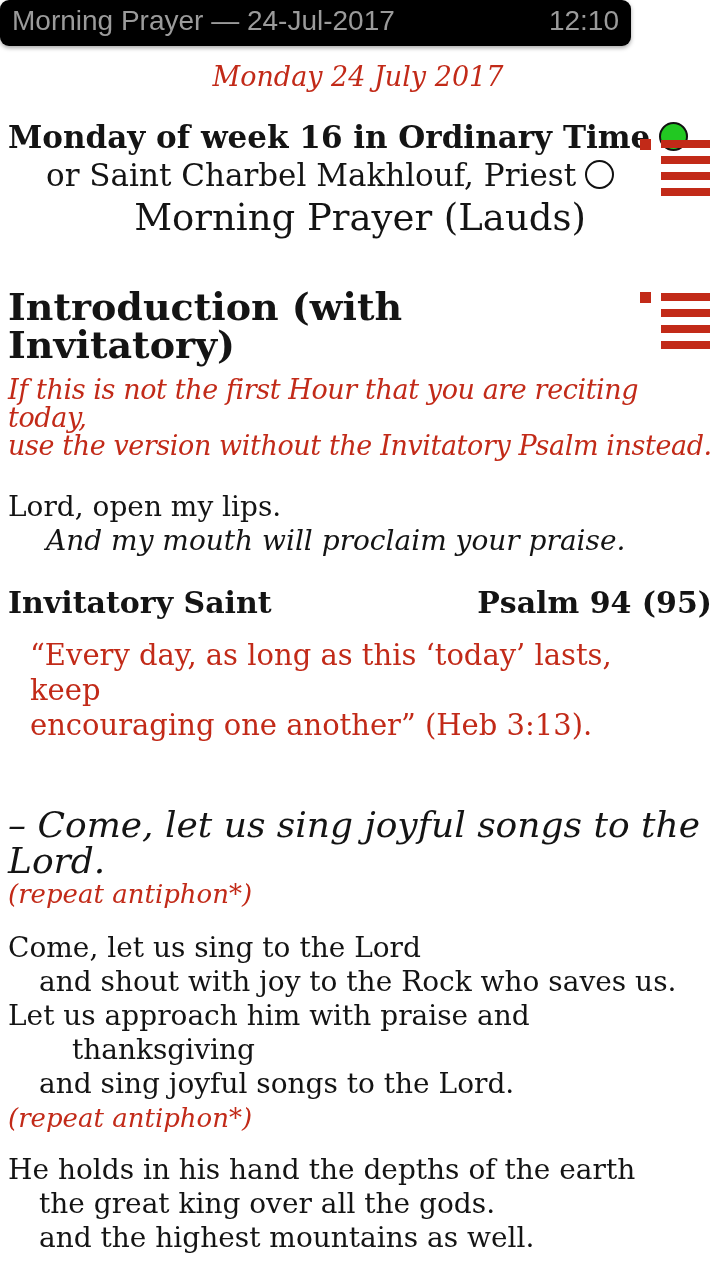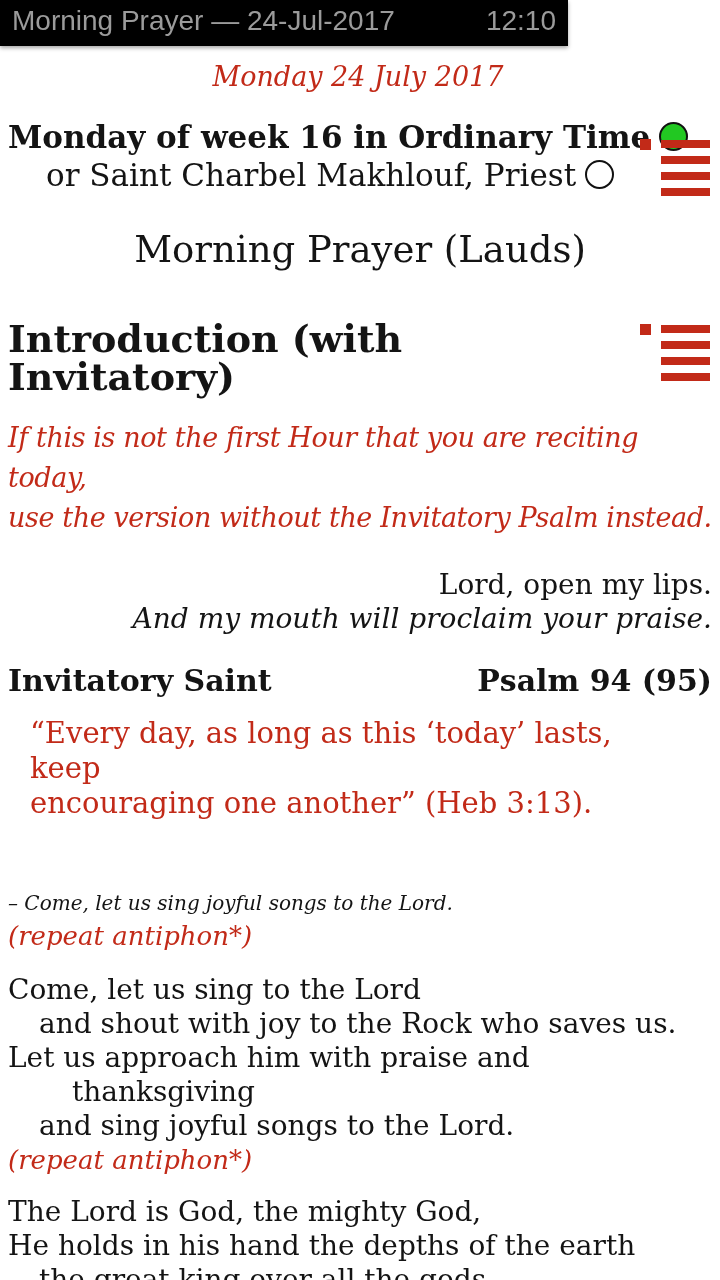--- a/index.html
+++ b/index.html
@@ -5,29 +5,29 @@
   html, body { margin: 0; padding: 0; }
   body {
     width: 720px; height: 1280px; overflow: hidden;
     background: #ffffff;
     font-family: "DejaVu Serif", serif;
     color: #141414;
   }
   
   .statusbar {
     box-sizing: border-box;
-    width: 568px; height: 46px;
+    width: 631px; height: 46px;
     background: #000000;
     color: #9b9b9b;
     font-family: "Liberation Sans", sans-serif;
     font-size: 28px;
     display: flex; align-items: center; justify-content: space-between;
     padding: 0 12px 4px 12px;
     box-shadow: 0 2px 4px rgba(0,0,0,0.35);
-    position: relative; z-index: 2;
+    position: relative; z-index: 2; border-radius: 9px;
   }
   
   .content { padding: 0 8px; }
   .date-line {
     margin: 12px 4px 0 0;
     text-align: center;
     color: #c22a18;
     font-style: italic;
     font-size: 27px;
     line-height: 38px;
@@ -53,52 +53,51 @@
   .licon { position: relative; width: 72px; height: 59px; flex: 0 0 auto; cursor: pointer; }
   .licon i { position: absolute; display: block; background: #c22a18; }
   .licon .sq { left: 0; top: 2px; width: 11px; height: 11px; }
   .licon .b  { left: 21px; right: 2px; height: 8px; }
   .licon .b1 { top: 3px; } .licon .b2 { top: 19px; }
   .licon .b3 { top: 35px; } .licon .b4 { top: 51px; }
   .icon-pad1 { margin-top: 21px; }
   .icon-pad2 { margin-top: 2px; }
 
   .page-title {
-    margin-top: 32px;
     text-align: center;
     font-size: 37px; line-height: 44px;
   }
   .section-row { display: flex; align-items: flex-start; margin-top: 48px; }
   .section-heading {
     flex: 1 1 auto;
     font-weight: bold; font-size: 38px; line-height: 38px;
   }
   .rubric {
-    margin-top: 22px;
+    margin-top: 12px;
     color: #c22a18; font-style: italic;
-    font-size: 27px; line-height: 40px;
+    font-size: 27px; line-height: 28px;
     letter-spacing: -0.4px;
   }
-  .versicle-block { margin-top: 30px; font-size: 28px; line-height: 34px; text-align: right; }
+  .versicle-block { margin-top: 30px; font-size: 28px; line-height: 34px; }
   .response { font-style: italic; margin-left: 38px; }
 
   .psalm-row {
     display: flex; justify-content: space-between; align-items: baseline;
     margin-top: 26px;
     font-weight: bold; font-size: 30px; line-height: 38px;
   }
   .quote {
     margin: 16px auto 0 auto;
     max-width: 660px;
     color: #c22a18;
     font-size: 29px; line-height: 35px;
   }
   .antiphon {
     margin-top: 64px;
-    font-style: italic; font-size: 20px; line-height: 36px;
+    font-style: italic; font-size: 36px; line-height: 36px;
   }
   .repeat-note {
     color: #c22a18; font-style: italic;
     font-size: 26px; line-height: 30px;
   }
   .stanza { margin-top: 22px; font-size: 28px; line-height: 34px; }
   .stanza2 { margin-top: 20px; }
   .repeat-2 { margin-top: 2px; }
   .vline { padding-left: 64px; text-indent: -64px; }
   .vline.ind { margin-left: 31px; padding-left: 30px; text-indent: -30px; }
@@ -168,20 +167,19 @@
   <div class="stanza">
     <div class="vline">Come, let us sing to the Lord</div>
     <div class="vline ind">and shout with joy to the Rock who saves us.</div>
     <div class="vline">Let us approach him with praise and thanksgiving</div>
     <div class="vline ind">and sing joyful songs to the Lord.</div>
   </div>
 
   <div class="repeat-note repeat-2">(repeat antiphon*)</div>
 
   <div class="stanza stanza2">
-    <div class="vline">The Lord is God, the mighty God,</div>
     <div class="vline">He holds in his hand the depths of the earth</div>
     <div class="vline ind">the great king over all the gods.</div>
     <div class="vline ind">and the highest mountains as well.</div>
 
   </div>
 
 </div>
 
 </body></html>

